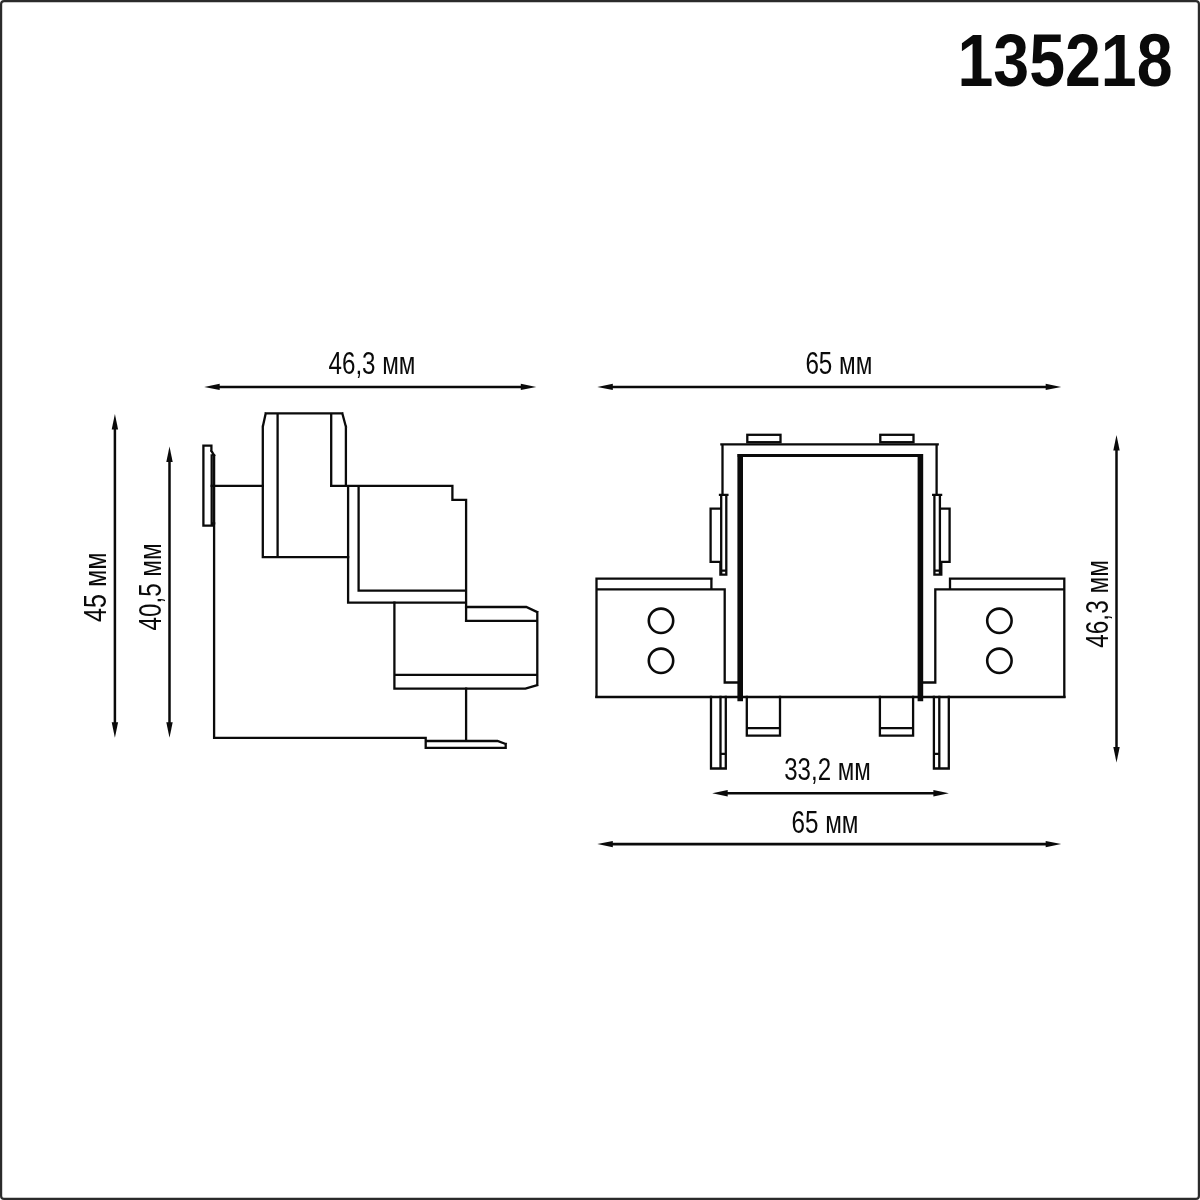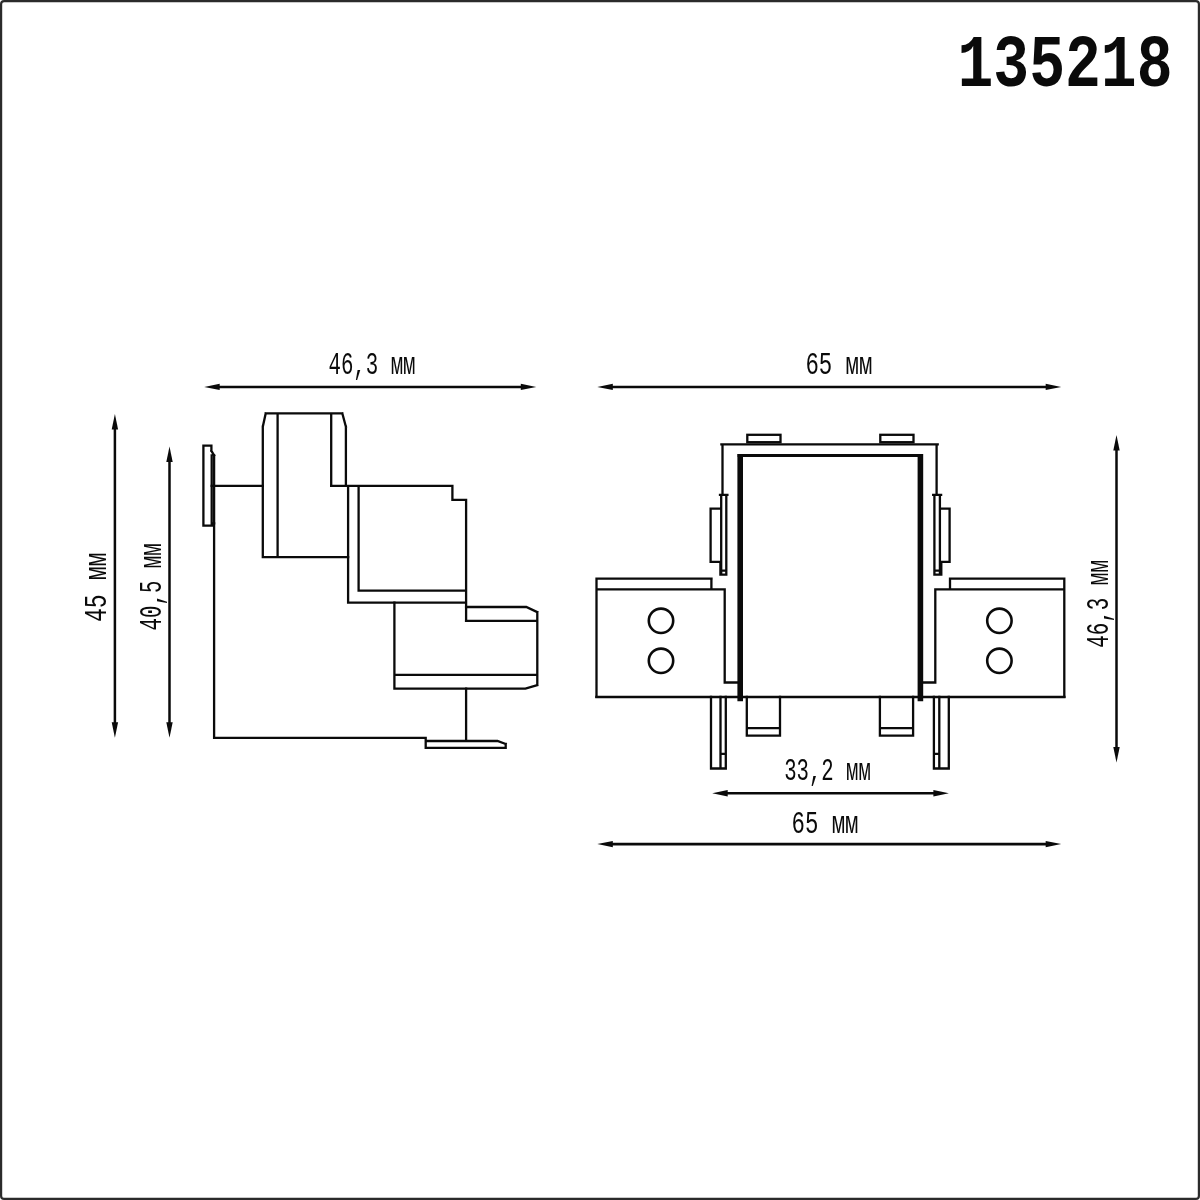--- a/index.html
+++ b/index.html
@@ -1,16 +1,16 @@
 <!DOCTYPE html>
 <html><head>
 <meta charset="utf-8">
 <style>
   html,body{margin:0;padding:0;background:#fff;}
-  .page{width:1080px;height:1200px;position:relative;font-family:Liberation Mono, monospace;}
+  .page{width:1080px;height:1200px;position:relative;font-family:Liberation Sans, sans-serif;}
   svg{position:absolute;left:0;top:0;}
 </style>
 </head>
 <body>
 <div class="page">
 <svg width="1200" height="1200" viewBox="0 0 1200 1200">
 
   <rect x="0" y="0" width="1200" height="1200" fill="#ffffff"></rect>
 
   <rect x="1.1" y="1.1" width="1197.8" height="1197.8" rx="3" fill="none" stroke="#2b2b2b" stroke-width="2.2"></rect>

